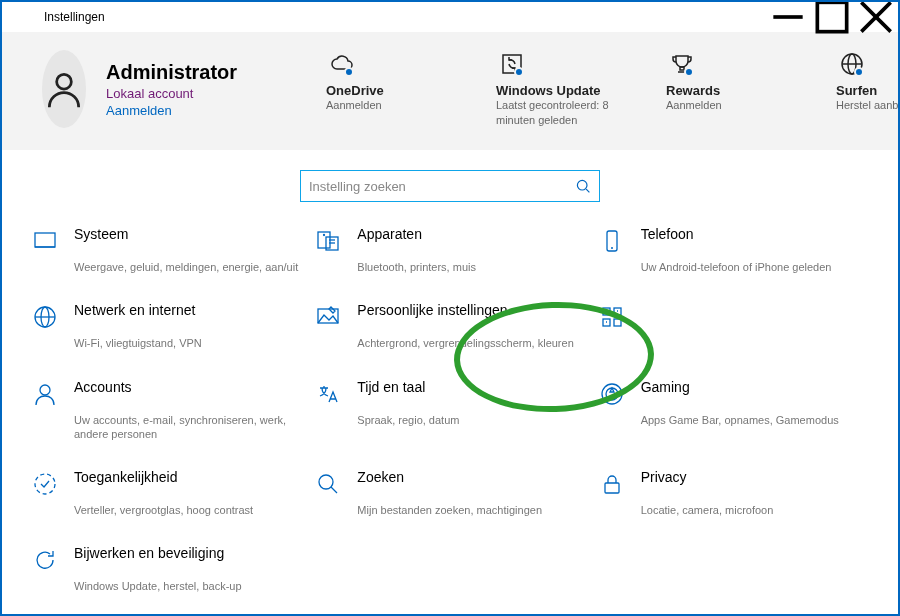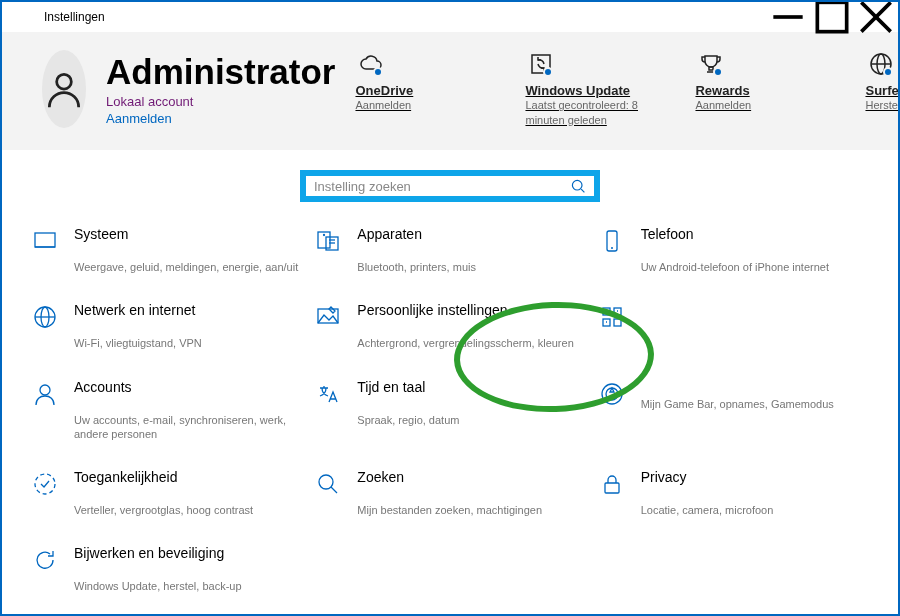--- a/index.html
+++ b/index.html
@@ -36,48 +36,48 @@
     gap: 20px;
   }
   .avatar {
     width: 78px; height: 78px;
     border-radius: 50%;
     background: #e6e6e6;
     display: flex; align-items: center; justify-content: center;
   }
   .avatar svg { width: 44px; height: 44px; stroke: #222; fill: none; stroke-width: 3; }
   .user-block { flex: 0 0 auto; min-width: 200px; }
-  .user-block h1 { margin: 0; font-size: 35px; font-weight: 600; }
+  .user-block h1 { margin: 0; font-size: 20px; font-weight: 600; }
   .user-block .sub { font-size: 13px; color: #701a75; margin-top: 2px; }
   .user-block .link { font-size: 13px; color: #0067c0; margin-top: 2px; }
   .header-items {
     display: flex;
     gap: 50px;
     margin-left: auto;
   }
-  .hitem { width: 120px; text-decoration: underline; }
+  .hitem { width: 120px; }
   .hitem .ic { width: 32px; height: 26px; position: relative; display:flex; align-items:center; justify-content:center; }
   .hitem .ic svg { width: 26px; height: 26px; stroke:#222; fill:none; stroke-width:1.5; }
   .hitem .dot {
     position: absolute;
     right: 4px; bottom: 0px;
     width: 10px; height: 10px;
     background: #0067c0;
     border-radius: 50%;
     border: 2px solid #f3f3f3;
   }
   .hitem .t { font-size: 13px; font-weight: 600; margin-top: 6px; color:#222; }
   .hitem .s { font-size: 11px; color: #666; line-height: 1.3; }
   .searchbar {
     display: flex; justify-content: center;
     padding: 20px 0 24px 0;
   }
   .searchbox {
     width: 300px;
-    border: 6px solid #0ea5e9;
+    border: 1px solid #0ea5e9;
     height: 32px;
     display: flex; align-items: center;
     padding: 0 8px;
     font-size: 13px;
     color: #888;
     justify-content: space-between;
   }
   .searchbox .sicon { width:16px; height:16px; }
   .searchbox .sicon svg { width:16px; height:16px; stroke:#0067c0; fill:none; stroke-width:1.5;}
   .grid {
@@ -243,21 +243,21 @@
     </div>
     <div class="cat">
       <div class="cicon">
         <svg viewBox="0 0 26 26">
           <rect x="8" y="3" width="10" height="20" rx="2"></rect>
           <line x1="12" y1="20" x2="14" y2="20"></line>
         </svg>
       </div>
       <div>
         <div class="ct">Telefoon</div>
-        <div class="cs">Uw Android-telefoon of iPhone internet</div>
+        <div class="cs">Uw Android-telefoon of iPhone geleden</div>
       </div>
     </div>
     <div class="cat">
       <div class="cicon">
         <svg viewBox="0 0 26 26">
           <circle cx="13" cy="13" r="10"></circle>
           <ellipse cx="13" cy="13" rx="4" ry="10"></ellipse>
           <line x1="3" y1="13" x2="23" y2="13"></line>
         </svg>
       </div>
@@ -318,21 +318,22 @@
     </div>
     <div class="cat">
       <div class="cicon">
         <svg viewBox="0 0 26 26">
           <circle cx="13" cy="13" r="10"></circle>
           <circle cx="13" cy="13" r="6"></circle>
           <path d="M13 7l2 4h-4z"></path>
         </svg>
       </div>
       <div>
-        <div class="cs">Mijn Game Bar, opnames, Gamemodus</div>
+        <div class="ct">Gaming</div>
+        <div class="cs">Apps Game Bar, opnames, Gamemodus</div>
       </div>
     </div>
     <div class="cat">
       <div class="cicon">
         <svg viewBox="0 0 26 26">
           <circle cx="13" cy="13" r="10" stroke-dasharray="4 3"></circle>
           <path d="M9 13l3 3 5-6"></path>
         </svg>
       </div>
       <div>

